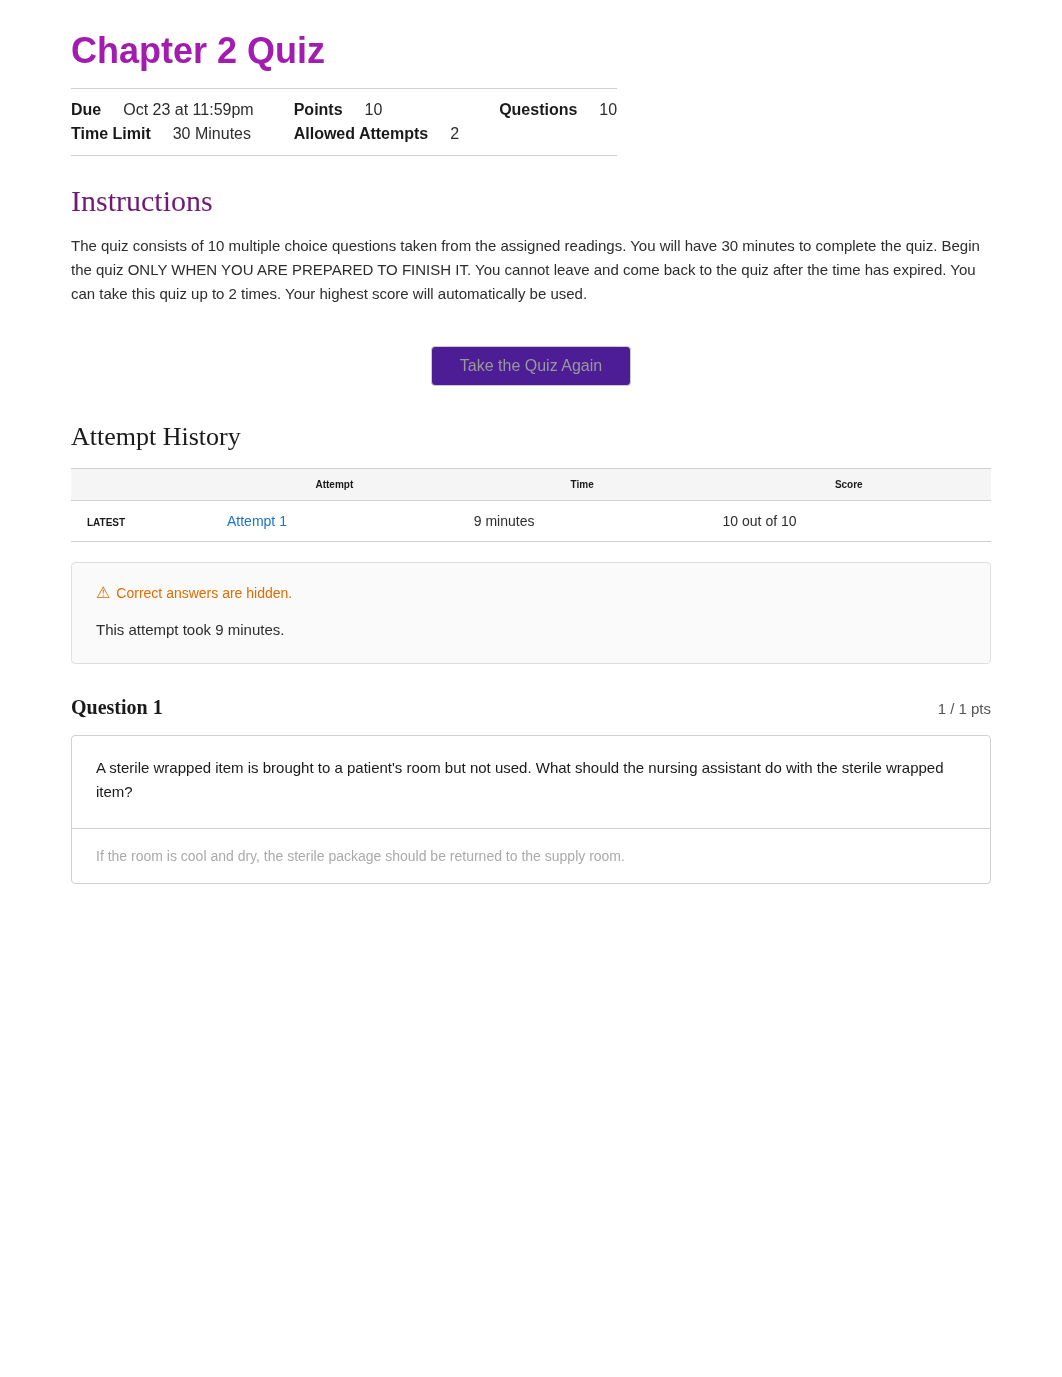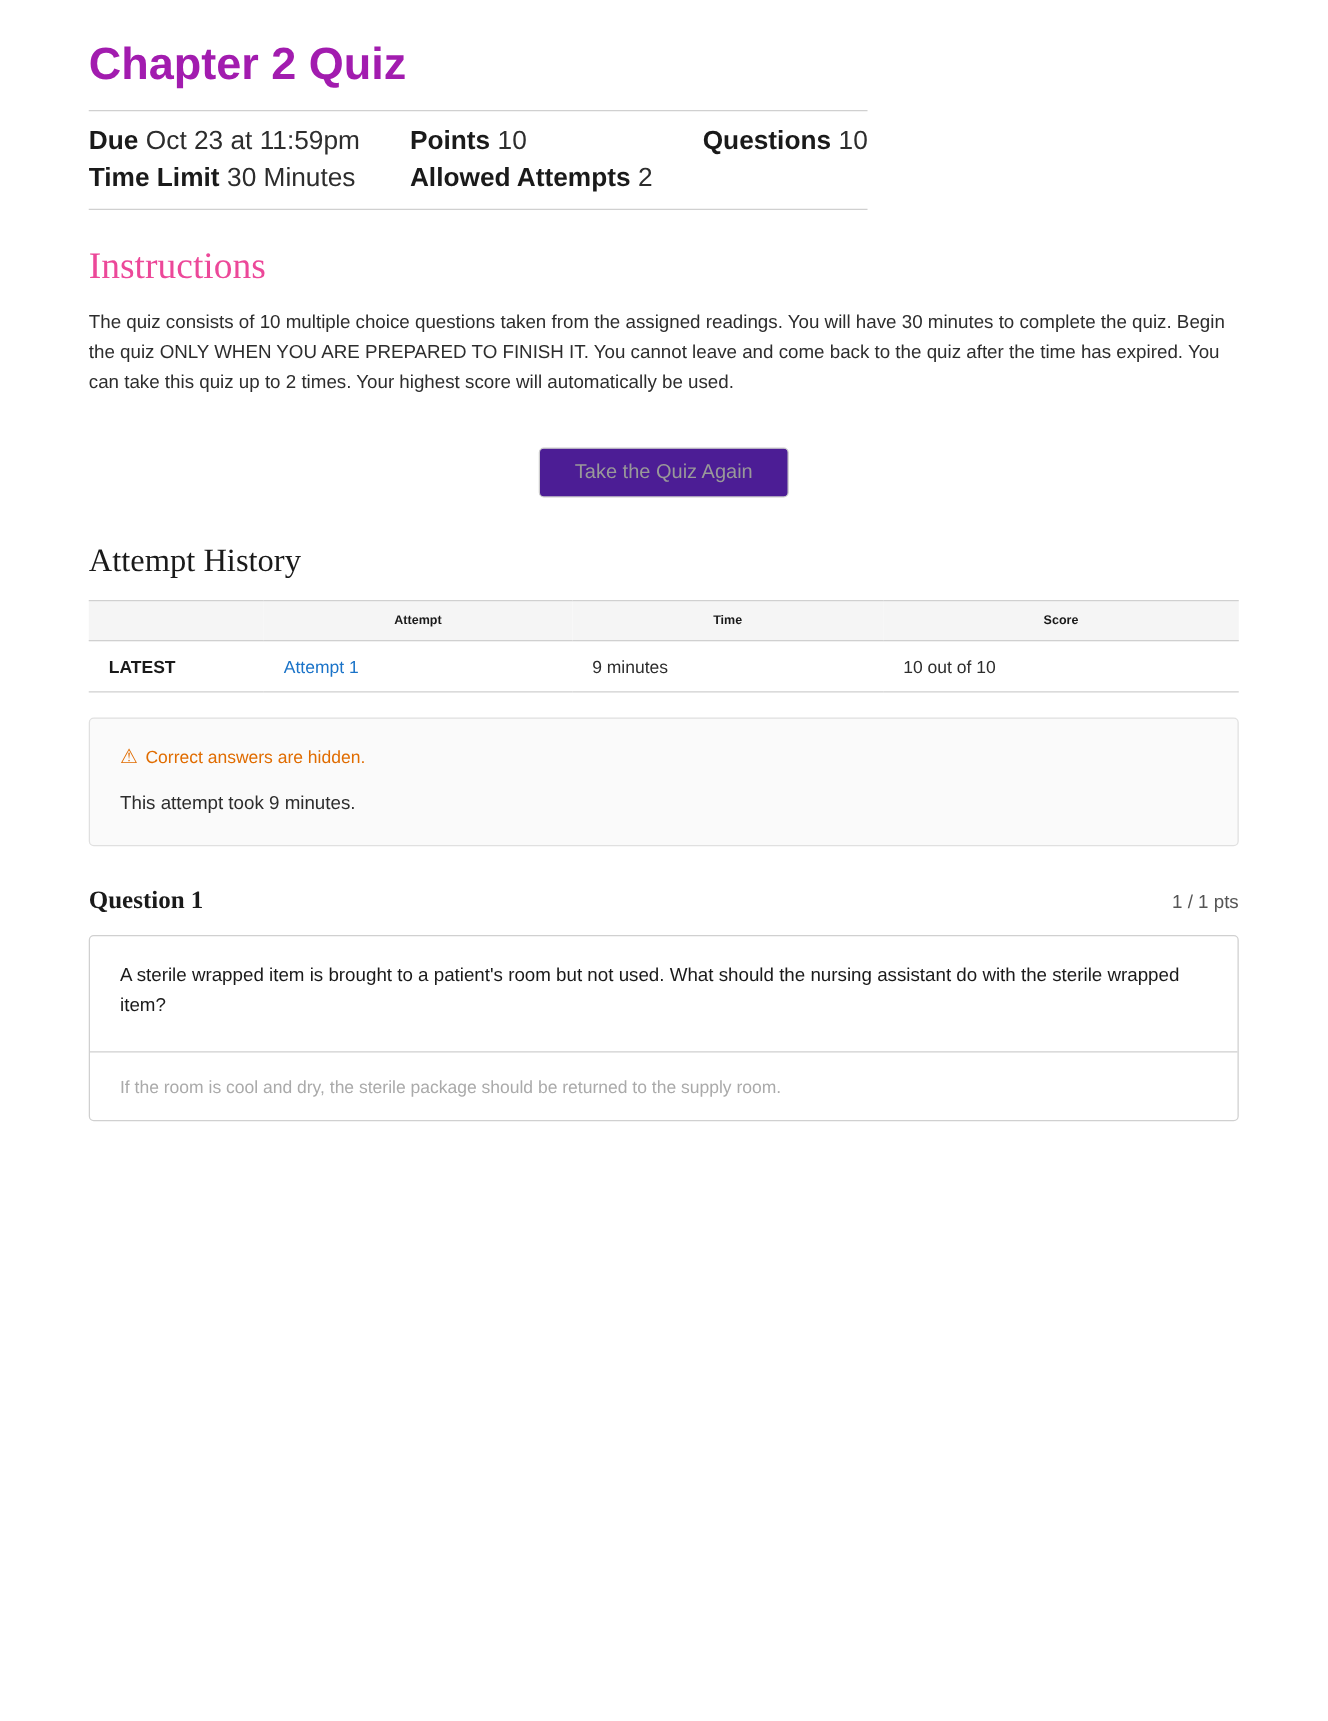--- a/index.html
+++ b/index.html
@@ -38,41 +38,41 @@
       display: grid;
       grid-template-columns: auto auto auto;
       row-gap: 6px;
       column-gap: 40px;
       width: fit-content;
     }
 
     .meta-item {
       display: flex;
       align-items: baseline;
-      gap: 6px;
-      font-size: 21px;
+      gap: 22px;
+      font-size: 16px;
     }
 
     .meta-label {
       font-weight: 700;
       color: #1a1a1a;
     }
 
     .meta-value {
       color: #2d2d2d;
     }
 
     .instructions-section {
       margin-bottom: 30px;
     }
 
     .instructions-title {
       font-size: 30px;
       font-weight: 400;
-      color: #ec4899;
+      color: #701a75;
       margin-bottom: 16px;
       font-family: Georgia, serif;
     }
 
     .instructions-text {
       font-size: 15px;
       line-height: 1.6;
       color: #2d2d2d;
       margin-bottom: 12px;
     }
@@ -131,21 +131,21 @@
     }
 
     .attempt-table td {
       padding: 12px 16px;
       font-size: 14px;
       vertical-align: middle;
     }
 
     .latest-badge {
       font-weight: 700;
-      font-size: 14px;
+      font-size: 10px;
       color: #1a1a1a;
     }
 
     .attempt-link {
       color: #1a73c8;
       text-decoration: none;
       font-weight: 400;
     }
 
     .attempt-detail-box {

